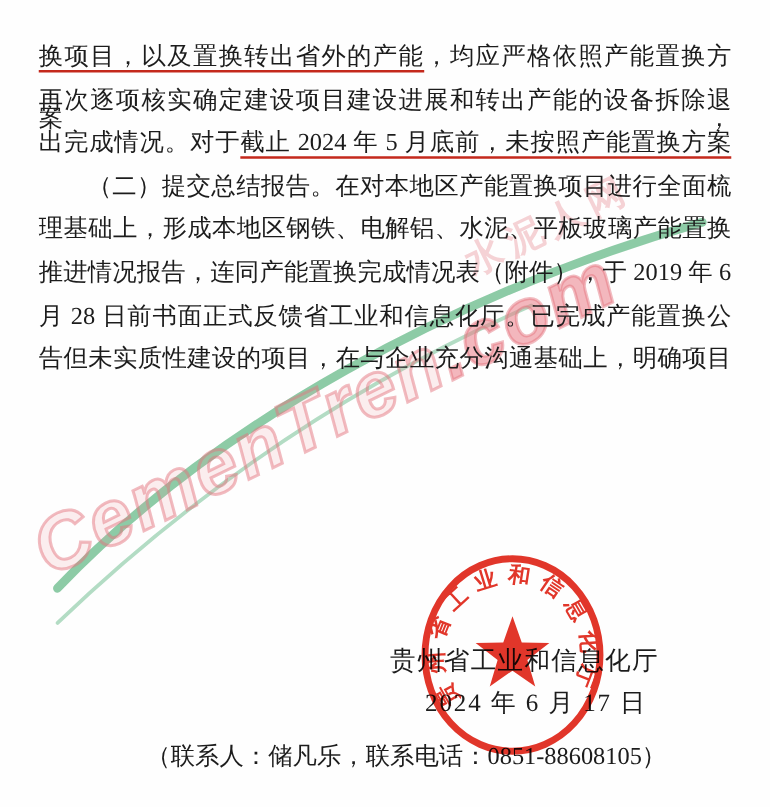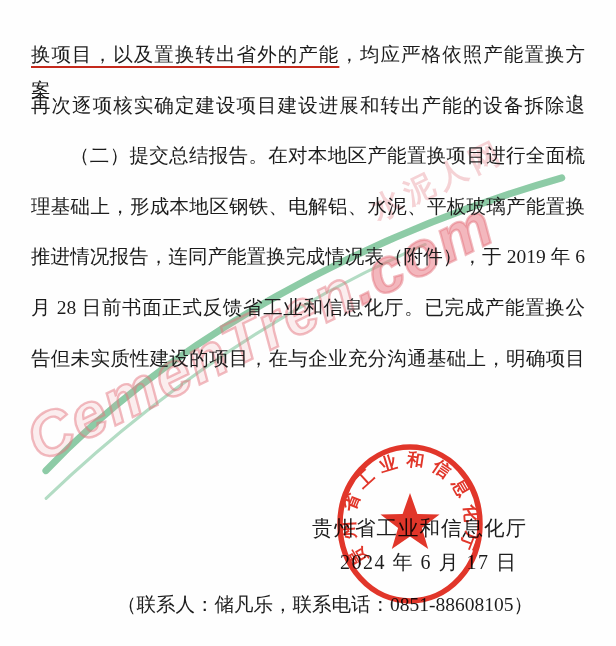--- a/index.html
+++ b/index.html
@@ -5,24 +5,23 @@
   html,body { margin:0; padding:0; background:#ffffff; }
   .page {
     position:relative; width:616px; height:646px; overflow:hidden;
     background:#fefefe;
     font-family:"Liberation Serif","DejaVu Serif",serif;
   }
 
   
   .textblock { position:absolute; left:31px; top:21px; width:554px; color:#1c1c1c; }
   .line {
-    height:34.6px; line-height:36px; font-size:19.5px;
+    height:34.6px; line-height:50px; font-size:19.5px;
     text-align:justify; text-align-last:justify;
     white-space:normal;
-    margin-top:16px;
   }
   .line.noFill { text-align:left; text-align-last:left; }
   .line.indent { text-indent:39px; }
   .u {
     text-decoration-line:underline;
     text-decoration-color:#c4291c;
     text-decoration-thickness:1.8px;
     text-underline-offset:5px;
     text-decoration-skip-ink:none;
   }
@@ -67,20 +66,21 @@
       <path d="M 30 95 C 200 32, 420 22, 622 58" fill="none" stroke="rgba(58,165,102,0.58)" stroke-width="7" stroke-linecap="round"></path>
       <path d="M 18 120 C 180 68, 330 52, 470 58" fill="none" stroke="rgba(58,165,102,0.38)" stroke-width="3" stroke-linecap="round"></path>
     </svg>
     <div class="wm-latin"><span>CemenTren</span><span class="wm-dom">.com</span></div>
     <div class="wm-cn">水泥人网</div>
   </div>
 
   <div class="textblock">
     <div class="line"><span class="u">换项目，以及置换转出省外的产能</span><span>，均应严格依照产能置换方案，</span></div>
     <div class="line"><span>再次逐项核实确定建设项目建设进展和转出产能的设备拆除退</span></div>
+    <div class="line"><span>出完成情况。对于</span><span class="u">截止 2024 年 5 月底前，未按照产能置换方案</span></div>
     <div class="line indent"><span>（二）提交总结报告。在对本地区产能置换项目进行全面梳</span></div>
     <div class="line"><span>理基础上，形成本地区钢铁、电解铝、水泥、平板玻璃产能置换</span></div>
     <div class="line"><span>推进情况报告，连同产能置换完成情况表（附件），于 2019 年 6</span></div>
     <div class="line"><span>月 28 日前书面正式反馈省工业和信息化厅。已完成产能置换公</span></div>
     <div class="line"><span>告但未实质性建设的项目，在与企业充分沟通基础上，明确项目</span></div>
   </div>
 
   <div class="sig-agency">贵州省工业和信息化厅</div>
   <div class="sig-date">2024 年 6 月 17 日</div>
   <div class="contact">（联系人：储凡乐，联系电话：0851-88608105）</div>

